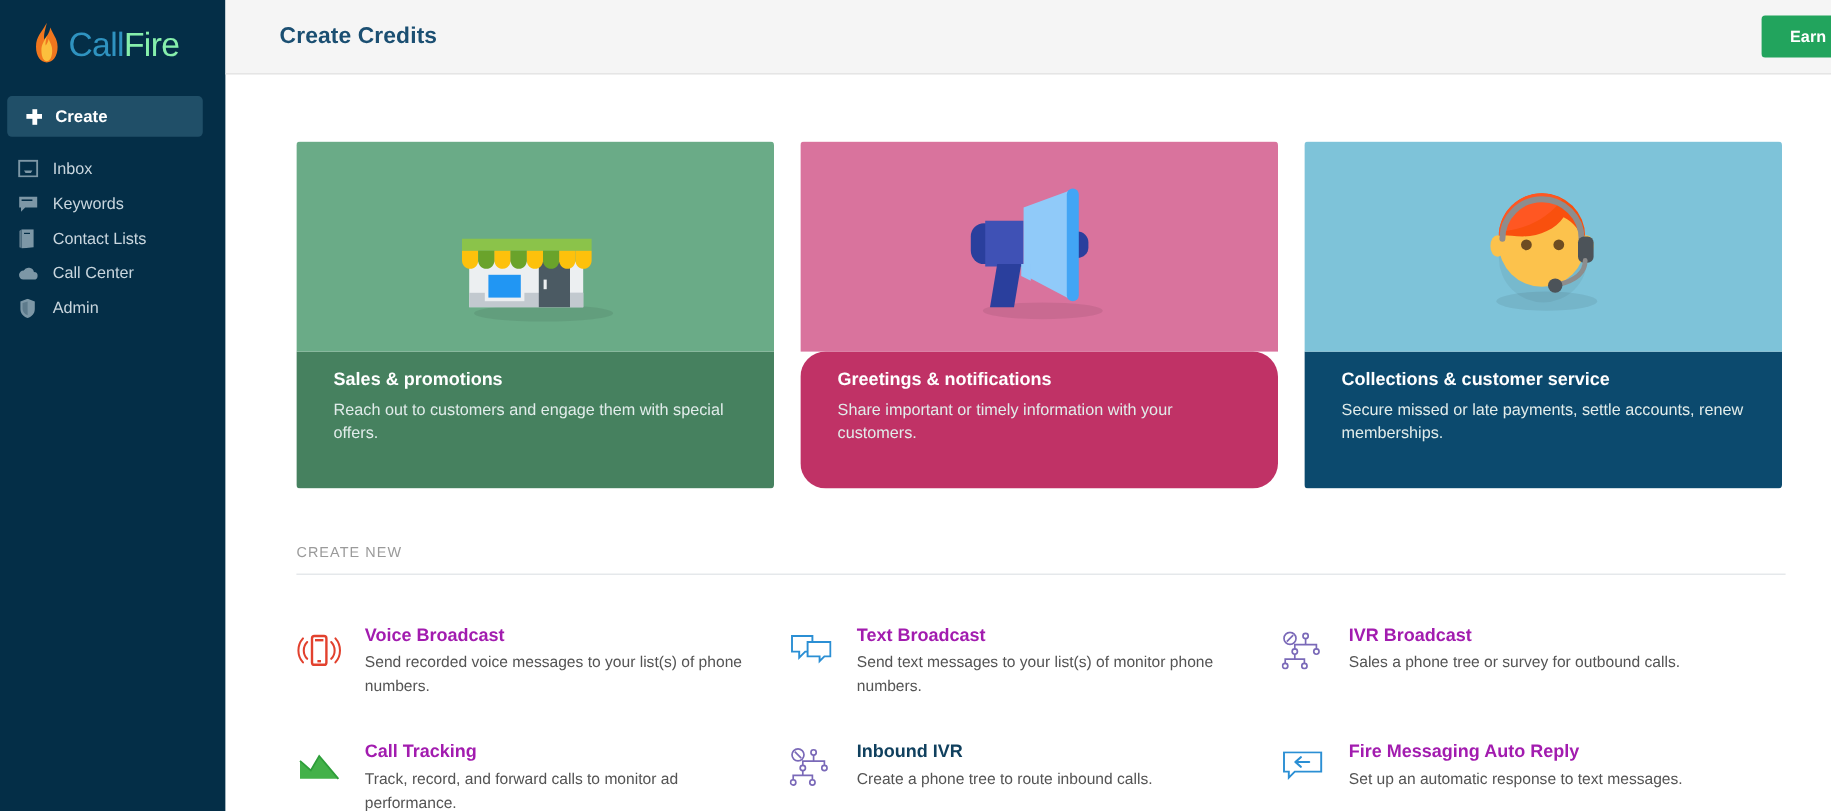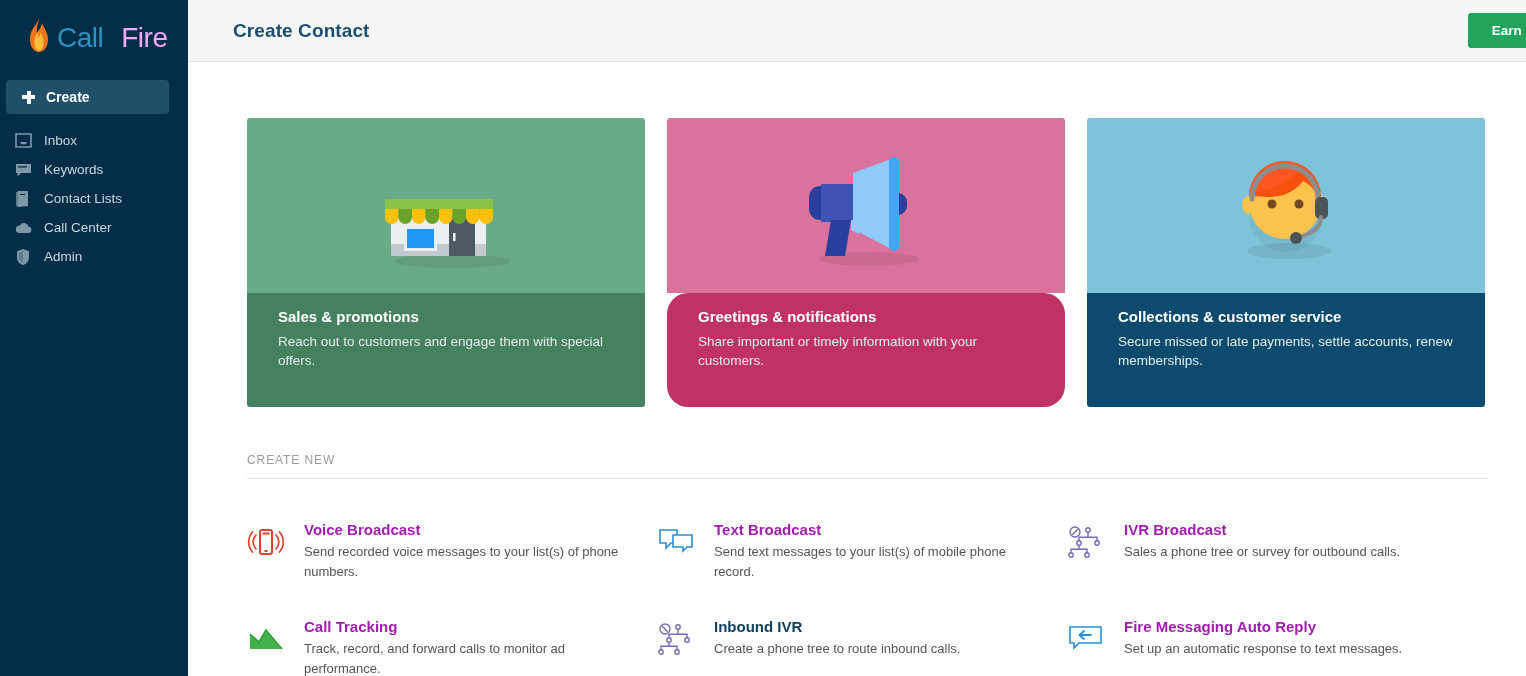--- a/index.html
+++ b/index.html
@@ -19,21 +19,21 @@
     position: relative;
   }
   .logo-wrap {
     height: 75px;
     display: flex; align-items: center;
     padding-left: 26px;
   }
   .logo-flame { width: 26px; height: 40px; margin-right: 5px; flex: 0 0 26px; }
   .logo-text { font-size: 28px; font-weight: 500; letter-spacing: -0.5px; line-height: 1; }
   .logo-call { color: #2f93c0; }
-  .logo-fire { color: #f0abfc; margin-left: 18px; }
+  .logo-fire { color: #86efac; }
 
   .create-btn {
     margin: 5px 19px 12px 6px;
     height: 34px;
     background: #204f68;
     border-radius: 4px;
     display: flex; align-items: center;
     padding-left: 16px;
     cursor: pointer;
   }
@@ -215,21 +215,21 @@
             <path d="M7 2.2v11.6c-2.4-1-4.2-3-4.2-5.4V3.4Z" fill="#5e7b8c"></path>
           </svg>
       </span>
       <span class="nav-label">Admin</span>
     </div>
   </div>
 
   <div class="main">
 
     <div class="topbar">
-      <div class="page-title">Create Contact</div>
+      <div class="page-title">Create Credits</div>
       <button class="earn-btn">Earn Credits</button>
     </div>
 
     <div class="cards">
 
       <div class="card green">
         <div class="card-art">
           <svg width="150" height="130" viewBox="0 0 150 130">
             <ellipse cx="82" cy="120" rx="58" ry="7" fill="#000" opacity="0.07"></ellipse>
             <rect x="20" y="77" width="95" height="38" fill="#eceff1"></rect>
@@ -325,21 +325,21 @@
 
         <div class="opt">
           <span class="opt-ico">
             <svg width="34" height="26" viewBox="0 0 34 26">
               <path d="M1 1h17v13h-6l-5 5v-5H1z" fill="#fff" stroke="#2b8fd4" stroke-width="1.6"></path>
               <path d="M14 6h19v12h-5l-4 4v-4h-10z" fill="#fff" stroke="#2b8fd4" stroke-width="1.6"></path>
             </svg>
           </span>
           <span class="opt-body">
             <span class="opt-title" style="display:block">Text Broadcast</span>
-            <span class="opt-desc" style="display:block">Send text messages to your list(s) of mobile phone record.</span>
+            <span class="opt-desc" style="display:block">Send text messages to your list(s) of monitor phone numbers.</span>
           </span>
         </div>
 
         <div class="opt wide">
           <span class="opt-ico">
             <svg width="36" height="32" viewBox="0 0 36 32">
               <circle cx="7" cy="6" r="5" fill="none" stroke="#7a69b8" stroke-width="1.4"></circle>
               <path d="M4.3 8.7 9.7 3.3" stroke="#7a69b8" stroke-width="1.4"></path>
               <circle cx="20" cy="4" r="2.2" fill="none" stroke="#7a69b8" stroke-width="1.4"></circle>
               <path d="M20 6.2v5H11v4M20 11.2h9v4" fill="none" stroke="#7a69b8" stroke-width="1.4"></path>

